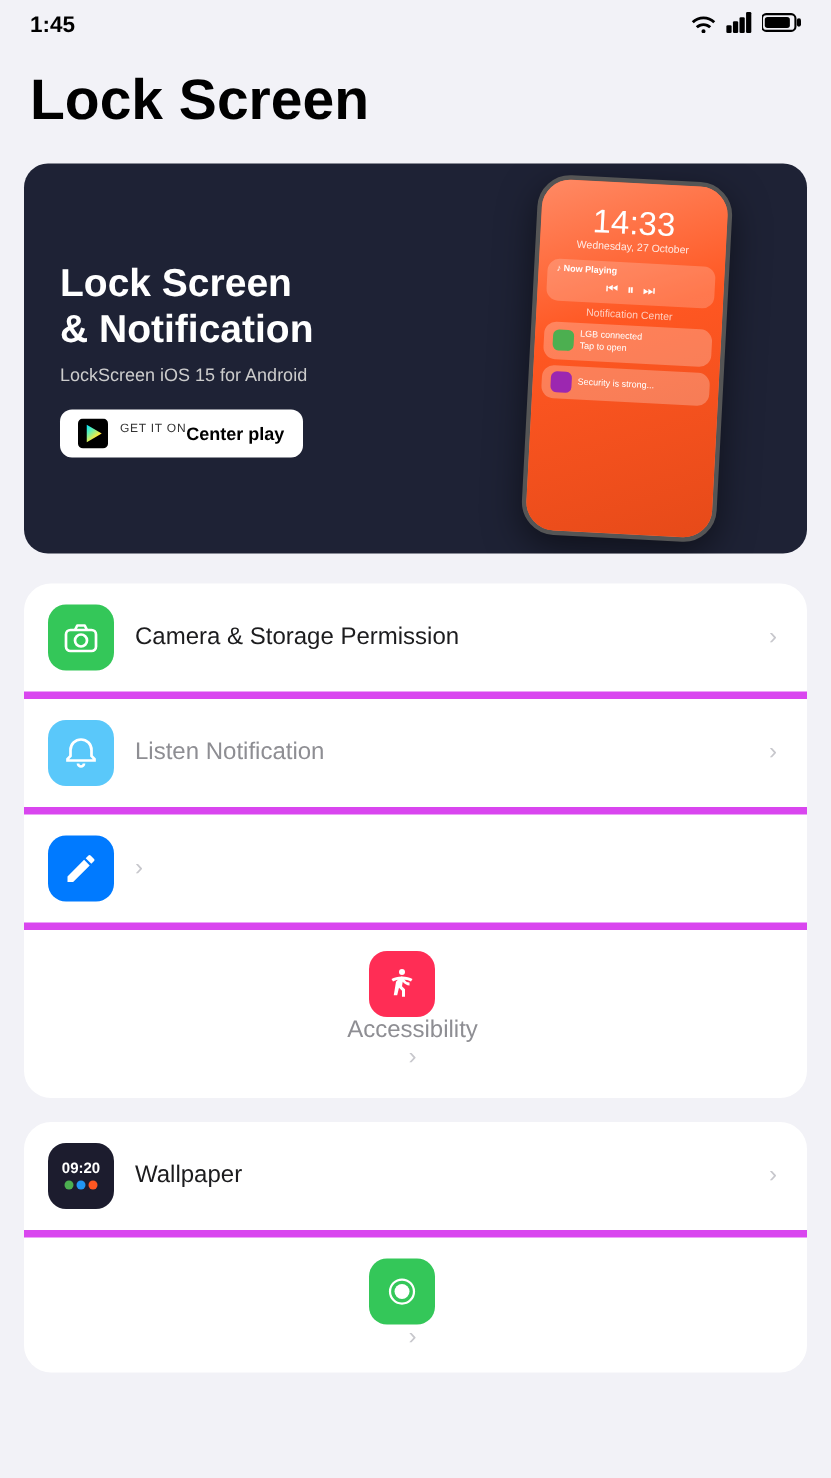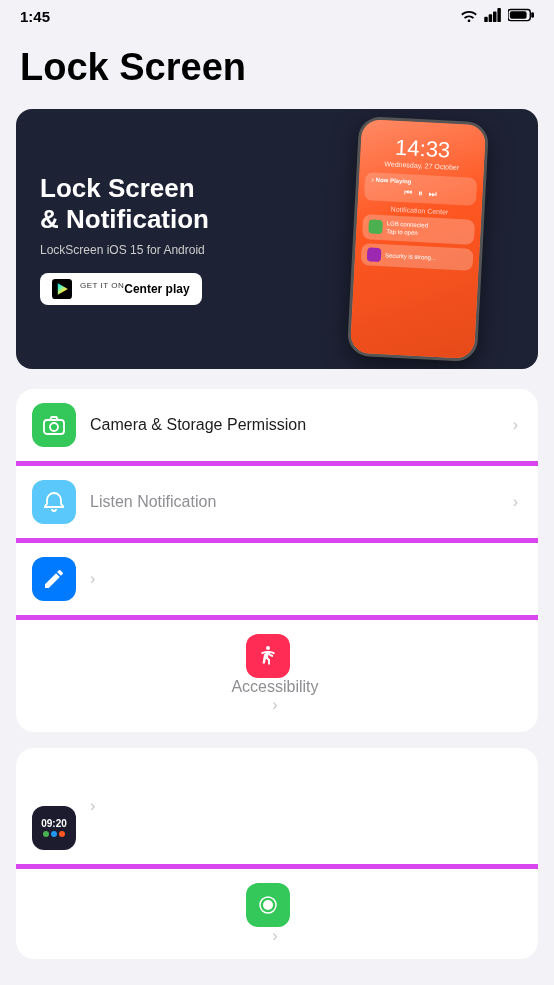--- a/index.html
+++ b/index.html
@@ -287,21 +287,20 @@
       width: 44px;
       height: 44px;
       border-radius: 12px;
       background: #1c1c2e;
       display: flex;
       align-items: center;
       justify-content: center;
       overflow: hidden;
       flex-shrink: 0;
       margin-right: 14px;
-      margin-top: 44px;
     }
 
     .wallpaper-icon-inner .time-display {
       font-size: 10px;
       font-weight: 700;
       color: #fff;
       line-height: 1;
     }
 
     .green-dot-icon {
@@ -461,20 +460,21 @@
     <div class="wallpaper-icon-inner">
       <div style="text-align:center;">
         <div class="time-display">09:20</div>
         <div style="display:flex; gap:2px; justify-content:center; margin-top:2px;">
           <div style="width:6px;height:6px;border-radius:50%;background:#4caf50;"></div>
           <div style="width:6px;height:6px;border-radius:50%;background:#2196f3;"></div>
           <div style="width:6px;height:6px;border-radius:50%;background:#ff5722;"></div>
         </div>
       </div>
     </div>
+    <span class="menu-item-label">Wallpaper</span>
     <span class="chevron">›</span>
   </div>
 
   <div class="menu-item">
     <div class="green-dot-icon">
       <svg width="24" height="24" viewBox="0 0 24 24" fill="none">
         <circle cx="12" cy="12" r="5" fill="#fff"></circle>
         <circle cx="12" cy="12" r="8" fill="none" stroke="#fff" stroke-width="1.5"></circle>
       </svg>
     </div>

